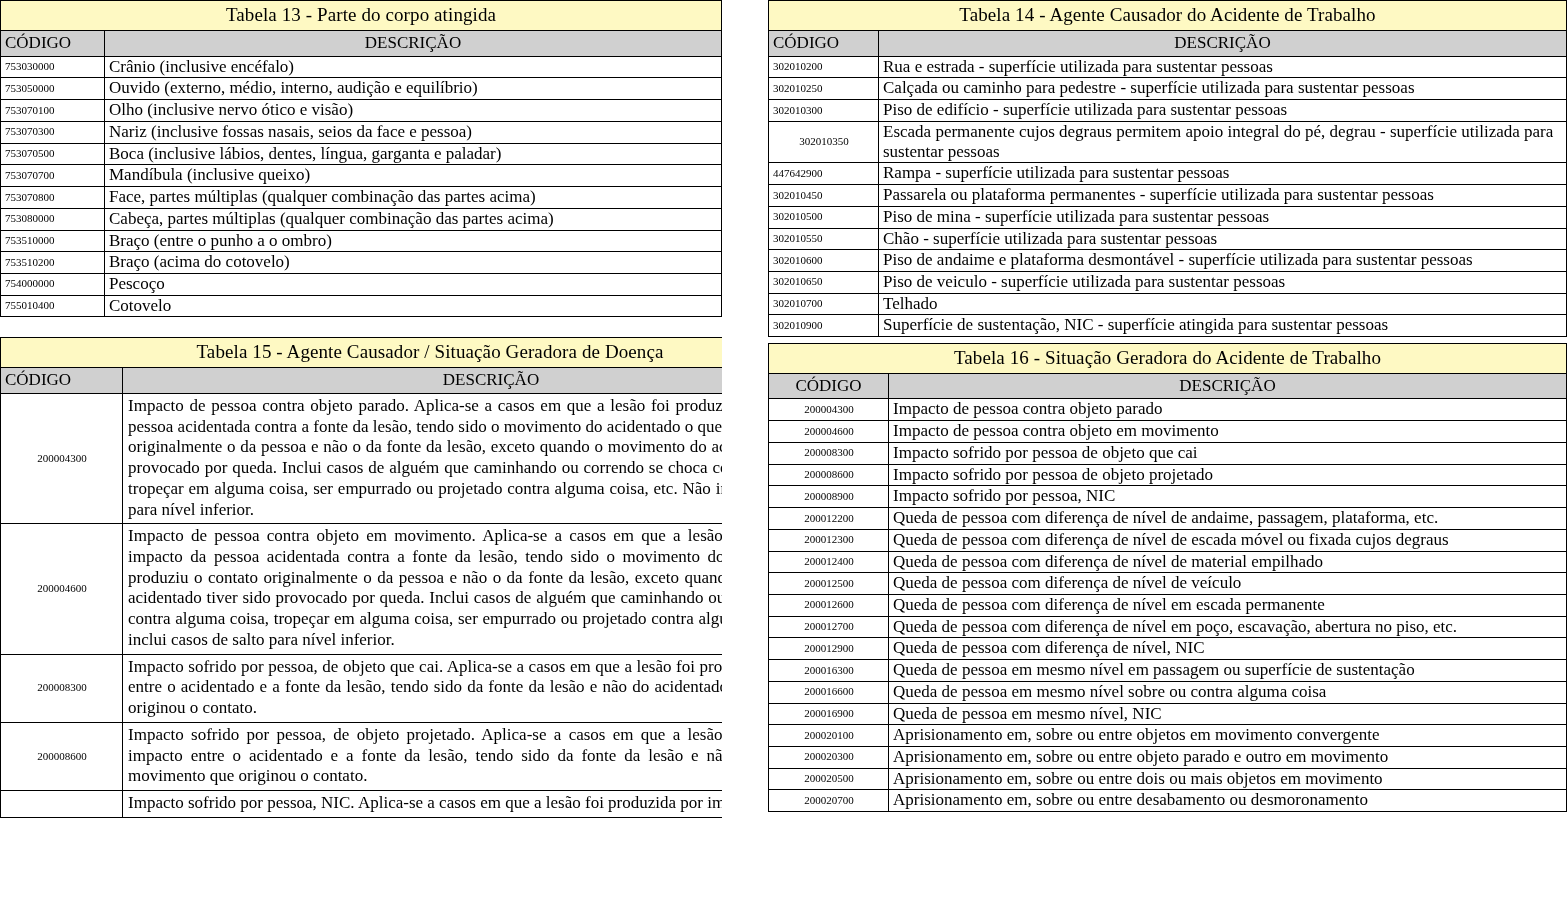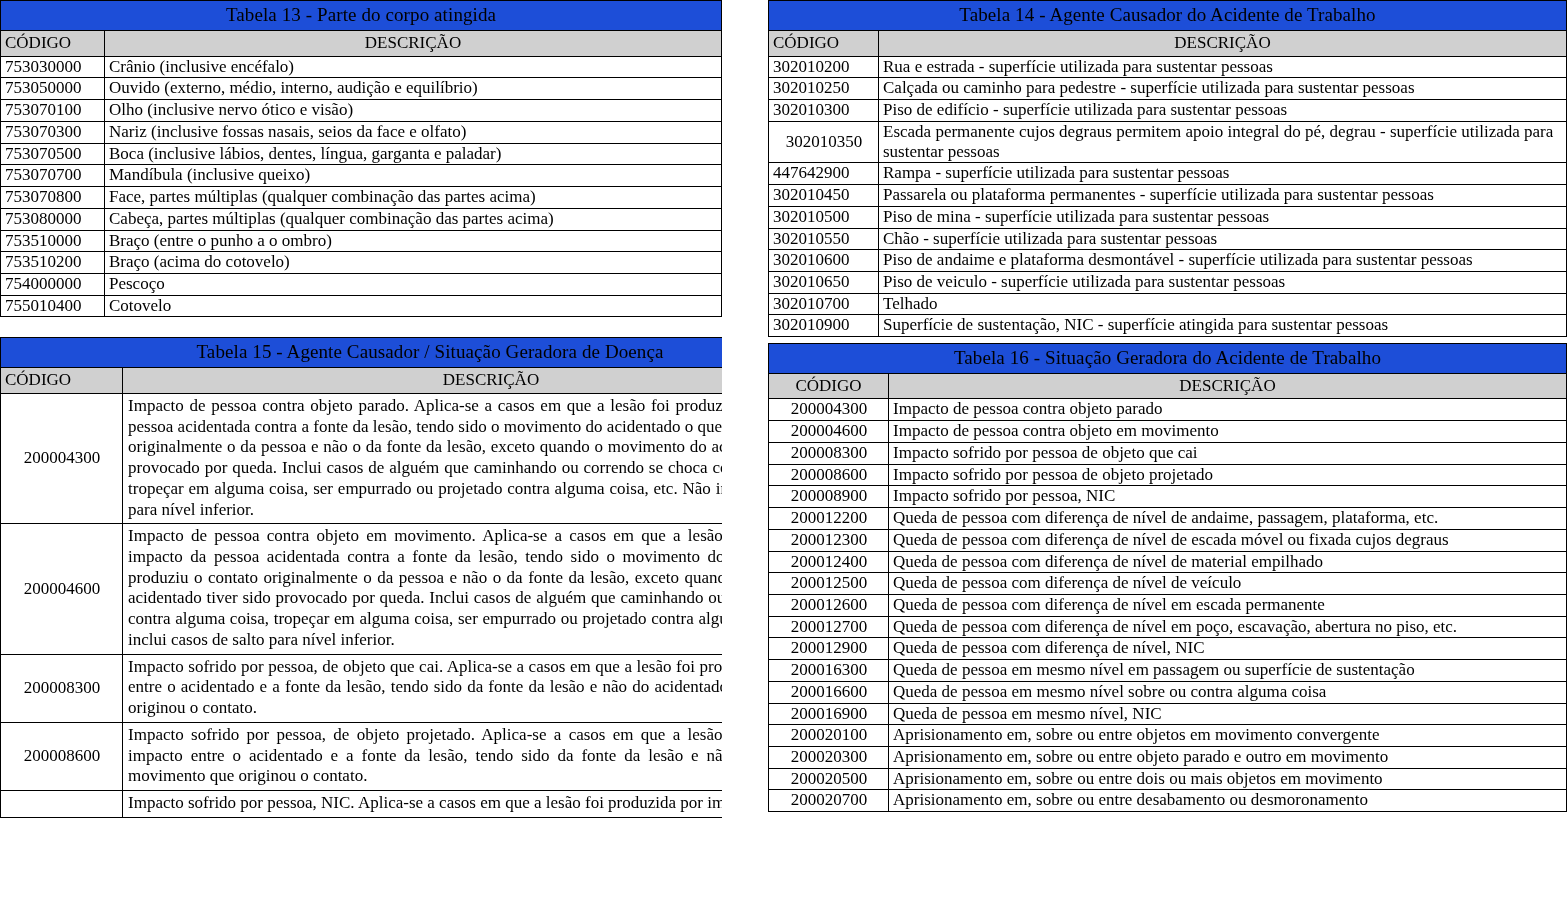--- a/index.html
+++ b/index.html
@@ -37,21 +37,21 @@
   }
   td, th {
     border: 1px solid #000000;
     padding: 0px 3px 1px 4px;
     font-size: 17px;
     line-height: 1.16;
     vertical-align: middle;
     font-weight: normal;
   }
   .tbl-title {
-    background: #1d4ed8;
+    background: #fef9c3;
     text-align: center;
     font-size: 19px;
     font-weight: normal;
     padding: 3px 4px 4px 4px;
     letter-spacing: 0.1px;
   }
   .hdr {
     background: #d0d0d0;
     font-size: 17px;
     padding: 2px 4px 3px 4px;
@@ -60,21 +60,21 @@
     text-align: left;
     font-weight: normal;
   }
   .hdr-desc {
     text-align: center;
     font-weight: normal;
   }
   .code-cell {
     text-align: left;
     white-space: nowrap;
-    font-size: 17px;
+    font-size: 11px;
   }
   .desc-cell {
     text-align: left;
   }
   .desc-just {
     text-align: justify;
     text-justify: inter-word;
     padding: 2px 5px 3px 5px;
     line-height: 1.22;
   }
@@ -136,21 +136,21 @@
           <tr>
             <td class="code-cell">753050000</td>
             <td class="desc-cell">Ouvido (externo, médio, interno, audição e equilíbrio)</td>
           </tr>
           <tr>
             <td class="code-cell">753070100</td>
             <td class="desc-cell">Olho (inclusive nervo ótico e visão)</td>
           </tr>
           <tr>
             <td class="code-cell">753070300</td>
-            <td class="desc-cell">Nariz (inclusive fossas nasais, seios da face e olfato)</td>
+            <td class="desc-cell">Nariz (inclusive fossas nasais, seios da face e pessoa)</td>
           </tr>
           <tr>
             <td class="code-cell">753070500</td>
             <td class="desc-cell">Boca (inclusive lábios, dentes, língua, garganta e paladar)</td>
           </tr>
           <tr>
             <td class="code-cell">753070700</td>
             <td class="desc-cell">Mandíbula (inclusive queixo)</td>
           </tr>
           <tr>

